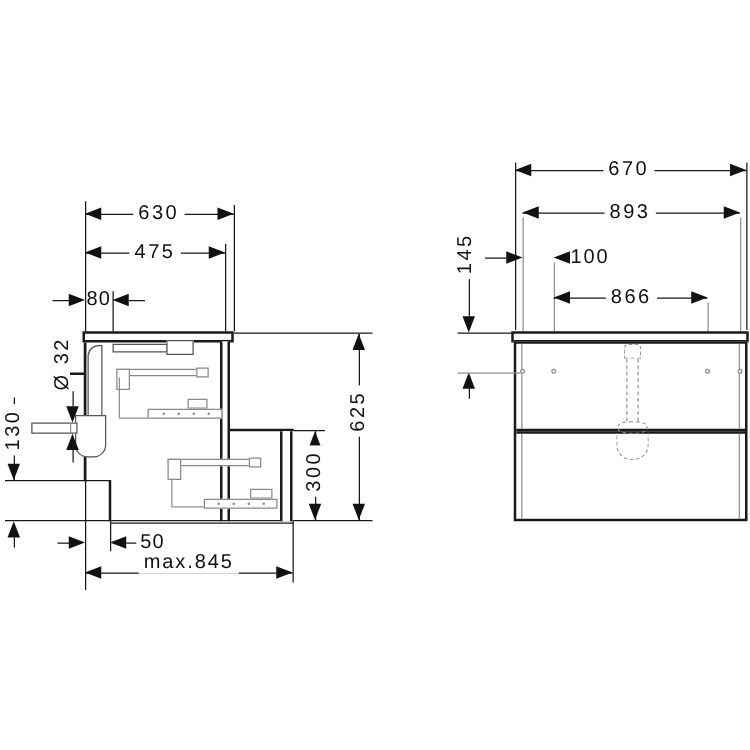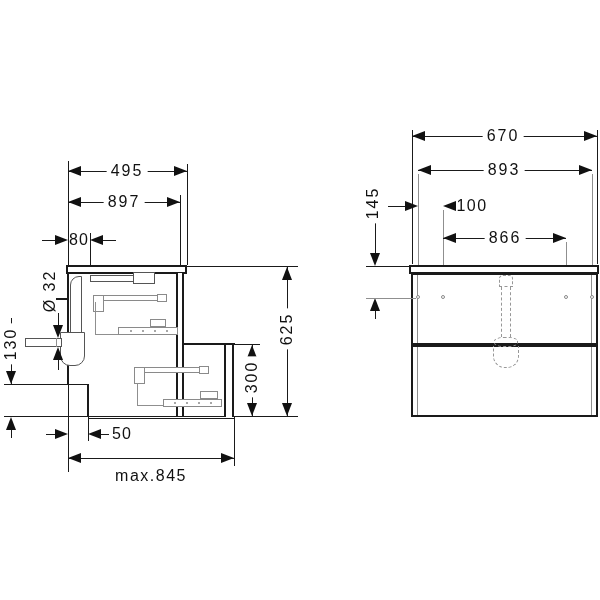--- a/index.html
+++ b/index.html
@@ -82,26 +82,26 @@
   <div class="box" style="left:90px;top:275px;width:44px;height:7px;border:1px solid #555;"></div>
   <div class="box" style="left:70px;top:276px;width:12px;height:62px;border:1px solid #555;border-top-left-radius:9px;"></div>
   <div class="box" style="left:60px;top:332px;width:25px;height:34px;border:1px solid #555;border-bottom-left-radius:10px;border-bottom-right-radius:10px;"></div>
   <div class="box" style="left:25px;top:338px;width:37px;height:9px;border:1px solid #555;"></div>
   <div class="gln" style="left:56px;top:338px;width:1px;height:9px;"></div>
   <div class="ln" style="left:56px;top:298px;width:12px;height:2px;"></div>
 
   <div class="ln" style="left:68px;top:171px;width:119px;height:1px;"></div>
   <div class="ar l" style="left:68px;top:166px;"></div>
   <div class="ar r" style="left:174px;top:166px;"></div>
-  <div class="lbl" style="left:127px;top:171px;">495</div>
+  <div class="lbl" style="left:127px;top:171px;">630</div>
 
   <div class="ln" style="left:68px;top:202px;width:112px;height:1px;"></div>
   <div class="ar l" style="left:68px;top:197px;"></div>
   <div class="ar r" style="left:167px;top:197px;"></div>
-  <div class="lbl" style="left:124px;top:202px;">897</div>
+  <div class="lbl" style="left:124px;top:202px;">475</div>
 
   <div class="ln" style="left:42px;top:240px;width:14px;height:1px;"></div>
   <div class="ar r" style="left:55px;top:235px;"></div>
   <div class="ar l" style="left:90px;top:235px;"></div>
   <div class="ln" style="left:103px;top:240px;width:13px;height:1px;"></div>
   <div class="lbl nobg" style="left:79px;top:240px;letter-spacing:1px;">80</div>
 
   <div class="ln" style="left:58px;top:313px;width:1px;height:12px;"></div>
   <div class="ar d" style="left:53px;top:325px;"></div>
   <div class="ar u" style="left:53px;top:347px;"></div>
@@ -129,21 +129,21 @@
 
   <div class="ln" style="left:46px;top:434px;width:10px;height:1px;"></div>
   <div class="ar r" style="left:55px;top:429px;"></div>
   <div class="ar l" style="left:88px;top:429px;"></div>
   <div class="ln" style="left:101px;top:434px;width:8px;height:1px;"></div>
   <div class="lbl nobg" style="left:122px;top:434px;letter-spacing:1px;">50</div>
 
   <div class="ln" style="left:68px;top:458px;width:166px;height:1px;"></div>
   <div class="ar l" style="left:68px;top:453px;"></div>
   <div class="ar r" style="left:221px;top:453px;"></div>
-  <div class="lbl" style="left:151px;top:476px;letter-spacing:1.5px;text-align:center;">max.845</div>
+  <div class="lbl" style="left:151px;top:450px;letter-spacing:1.5px;text-align:center;">max.845</div>
 
   <div class="ln" style="left:412px;top:130px;width:1px;height:134px;"></div>
   <div class="ln" style="left:597px;top:130px;width:1px;height:134px;"></div>
 
   <div class="gln" style="left:418px;top:174px;width:1px;height:119px;"></div>
   <div class="gln" style="left:443px;top:210px;width:1px;height:83px;"></div>
   <div class="gln" style="left:566px;top:242px;width:1px;height:51px;"></div>
   <div class="gln" style="left:592px;top:174px;width:1px;height:119px;"></div>
 
   <div class="box blk" style="left:409px;top:265px;width:190px;height:9px;"></div>

